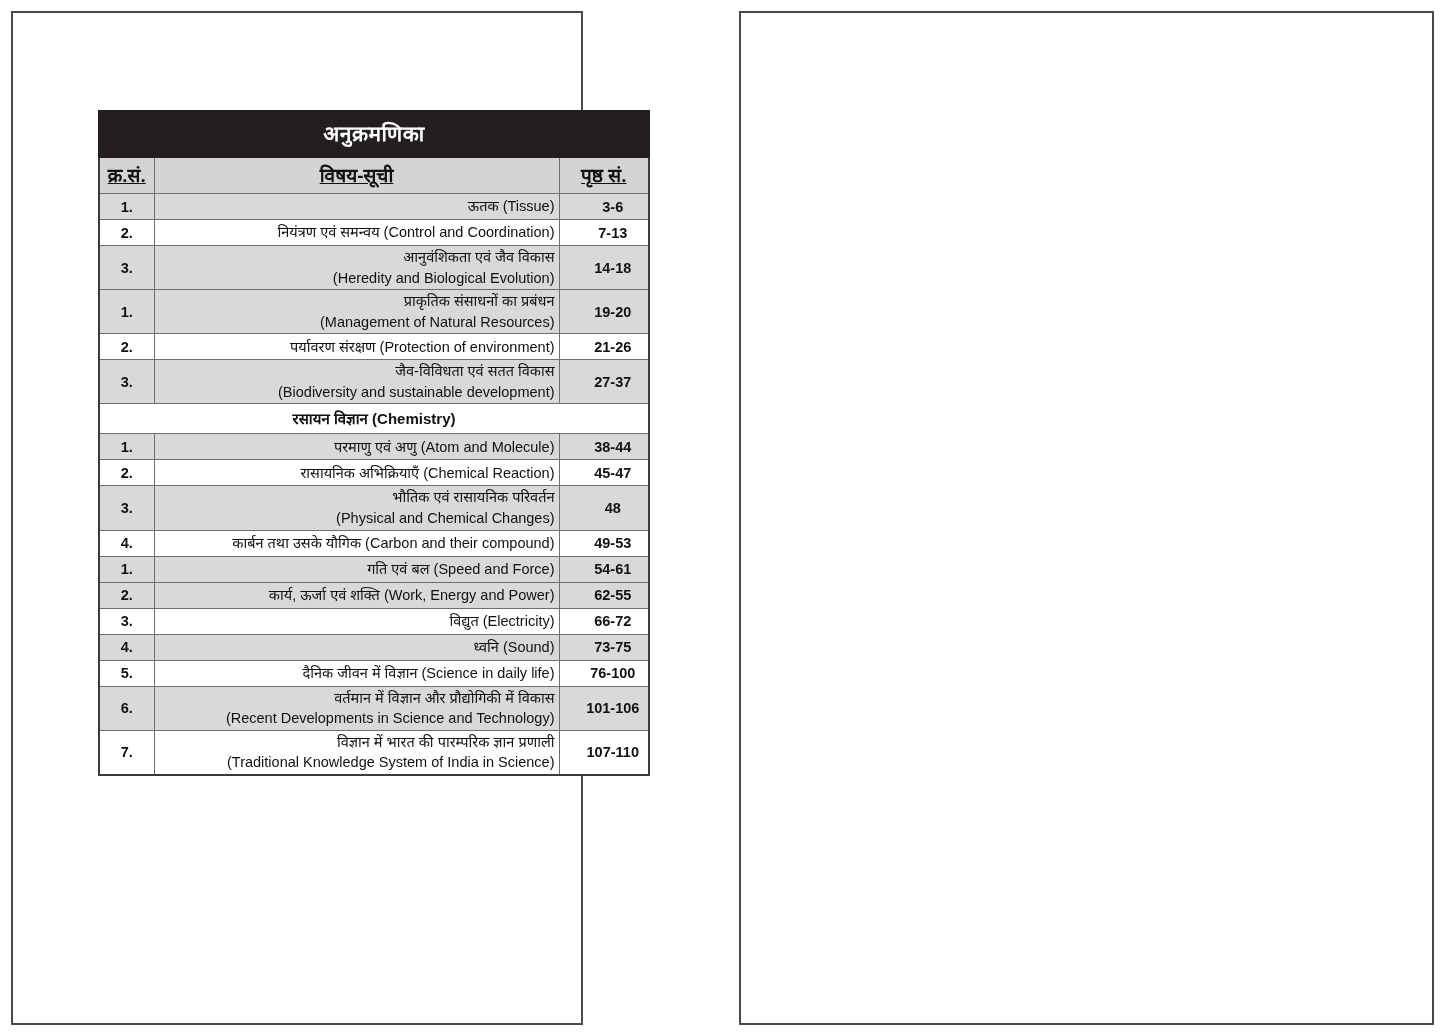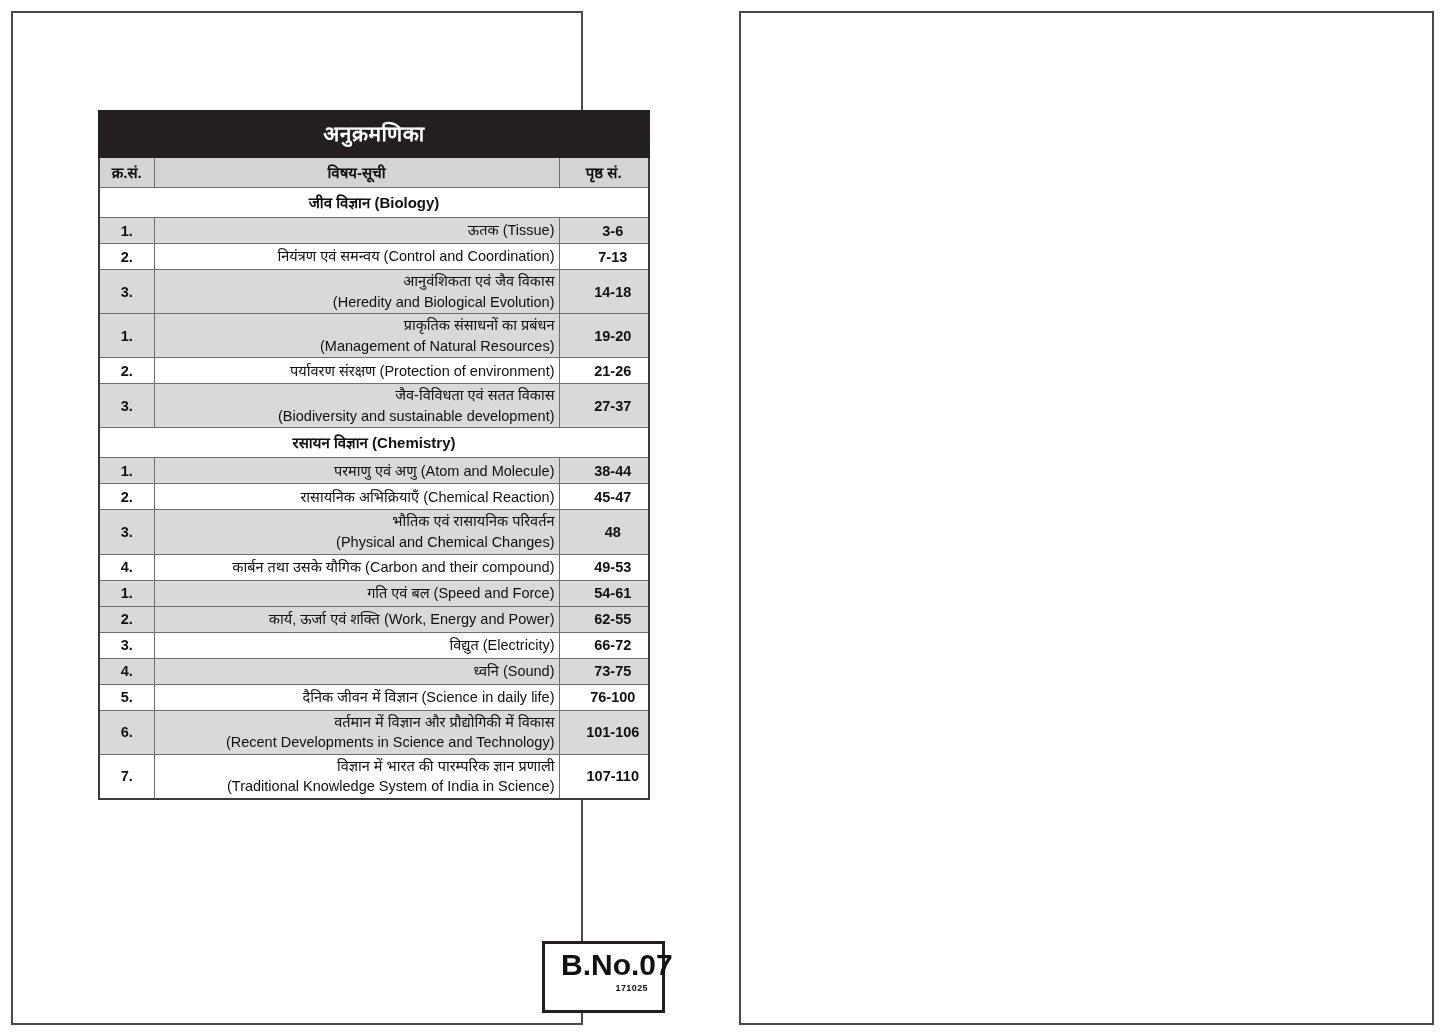--- a/index.html
+++ b/index.html
@@ -72,21 +72,21 @@
     font-weight:bold;
     color:#111;
     padding-left:19px;
   }
   .shade{background:#d9d9d9;}
   .plain{background:#ffffff;}
 
   
   .toc-left{left:85px;top:97px;width:550px;}
   .toc-left .title-cell{font-size:21px;}
-  .toc-left .colhead{font-size:15px;}
+  .toc-left .colhead{font-size:19px;text-decoration:underline;}
   .toc-left .section{font-size:15px;}
   .toc-left .num{font-size:14.5px;}
   .toc-left .subj{font-size:14.5px;line-height:1.42;}
   .toc-left .pg{font-size:14.5px;}
   .toc-left tr{height:26px;}
   .toc-left tr.tall{height:44px;}
 
   .bno-box{
     position:absolute;
     border:3px solid #231f20;
@@ -121,23 +121,20 @@
       <tbody>
         <tr style="height:36px">
           <td class="title-cell" colspan="3">अनुक्रमणिका</td>
         </tr>
         <tr>
           <td class="colhead">क्र.सं.</td>
           <td class="colhead">विषय-सूची</td>
           <td class="colhead">पृष्ठ सं.</td>
         </tr>
 
-        <tr>
-          <td class="section" colspan="3">जीव विज्ञान (Biology)</td>
-        </tr>
         <tr class="shade">
           <td class="num">1.</td>
           <td class="subj">ऊतक (Tissue)</td>
           <td class="pg">3-6</td>
         </tr>
         <tr class="plain">
           <td class="num">2.</td>
           <td class="subj">नियंत्रण एवं समन्वय (Control and Coordination)</td>
           <td class="pg">7-13</td>
         </tr>
@@ -236,24 +233,20 @@
           <td class="num">7.</td>
           <td class="subj">
               <div>विज्ञान में भारत की पारम्परिक ज्ञान प्रणाली</div>
               <div>(Traditional Knowledge System of India in Science)</div>
             </td>
           <td class="pg">107-110</td>
         </tr>
       </tbody>
     </table>
 
-    <div class="bno-box bno-left">
-      <div class="bno-main">B.No.07</div>
-      <div class="bno-sub">171025</div>
-    </div>
   </div>
 
   <div class="page page-right">
 
     
 
     
   </div>
 
 </div>

